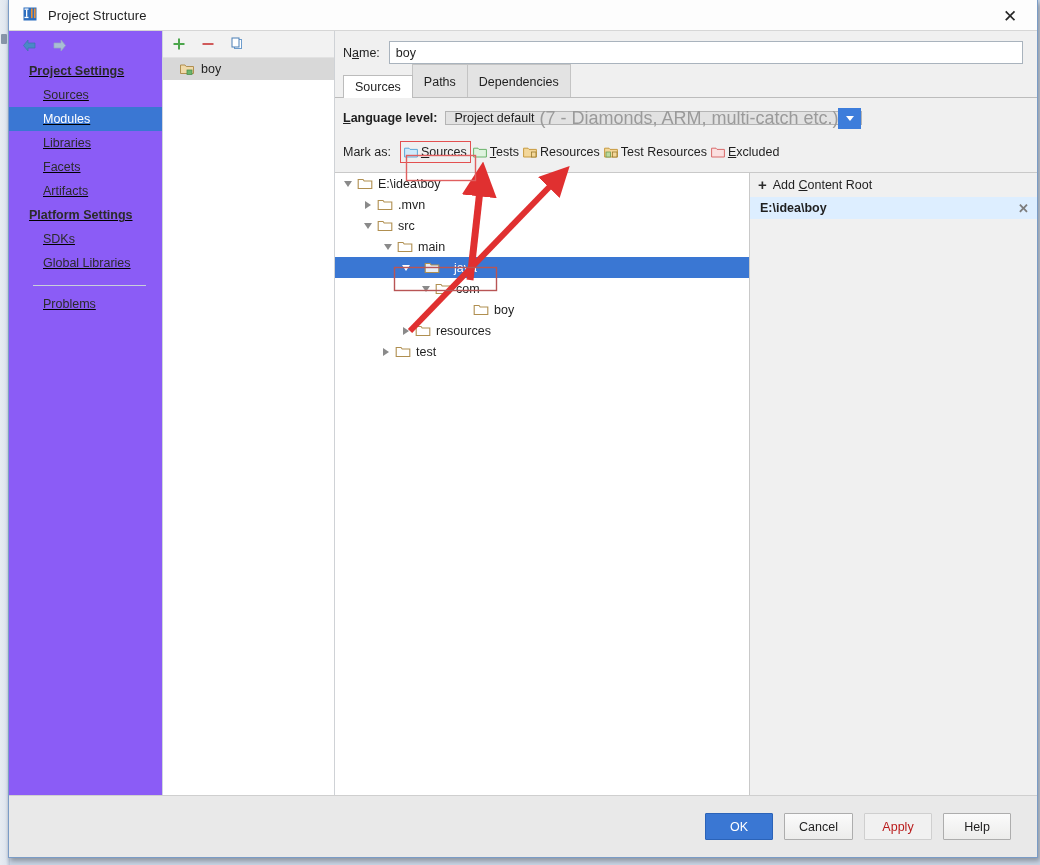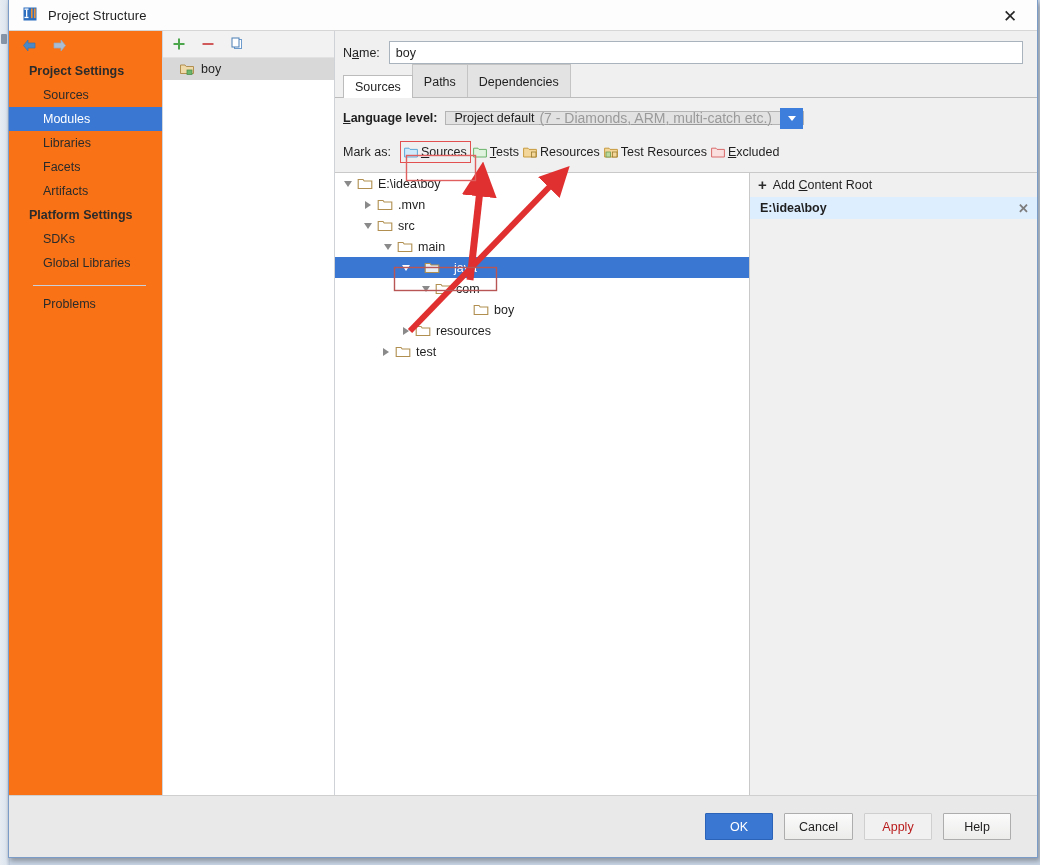--- a/index.html
+++ b/index.html
@@ -49,24 +49,25 @@
     font-size: 17px; color: #262626; font-family: "DejaVu Sans", sans-serif;
     cursor: pointer; font-weight: 300;
   }
 
   
   #bodyrow { flex: 1 1 auto; display: flex; min-height: 0; background:#fff; }
 
   
   #sidebar {
     width: 154px; flex: 0 0 154px;
-    background: #f97316;
+    background: #8b5cf6;
     border-right: 1px solid #cfd6de;
     display: flex; flex-direction: column;
     padding-top: 0;
+    text-decoration: underline;
   }
   #navbar { height: 28px; display: flex; align-items: center; padding-left: 12px; gap: 13px; }
   .navarrow { width: 17px; height: 15px; cursor: pointer; }
   #sidebar .group {
     font-weight: bold; color: #2b2b2b; font-size: 12.5px;
     padding: 5px 0 5px 20px;
   }
   #sidebar .item {
     padding: 4px 0 4px 34px; color: #2b2b2b; font-size: 12.5px; cursor: pointer;
     line-height: 16px; white-space: nowrap;
@@ -120,21 +121,21 @@
     margin-top: -1px;
   }
 
   #langrow { display:flex; align-items:center; padding: 13px 0 0 8px; }
   #langrow .lbl { font-size:12.5px; color:#1f1f1f; margin-right: 8px; font-weight: bold; }
   #lang-combo {
     display:flex; align-items:center; height: 14px;
     background:#e2e2e2; border:1px solid #b4b4b4; min-width: 330px;
   }
   #lang-combo .val { padding: 0 5px 0 8px; font-size:12.5px; color:#1f1f1f; }
-  #lang-combo .hint { font-size:14px; color:#9a9a9a; padding-right: 8px; text-decoration: underline;}
+  #lang-combo .hint { font-size:18px; color:#9a9a9a; }
   #lang-combo .arrowbox {
     margin-left:auto; width: 23px; height: 21px; background:#3d7ddb;
     display:flex; align-items:center; justify-content:center;
   }
   #lang-combo .arrowbox i {
     width:0;height:0;border-left:4px solid transparent;border-right:4px solid transparent;
     border-top:5px solid #fff; display:block;
   }
 
   #markrow { display:flex; align-items:center; padding: 16px 0 0 8px; position: relative;}

